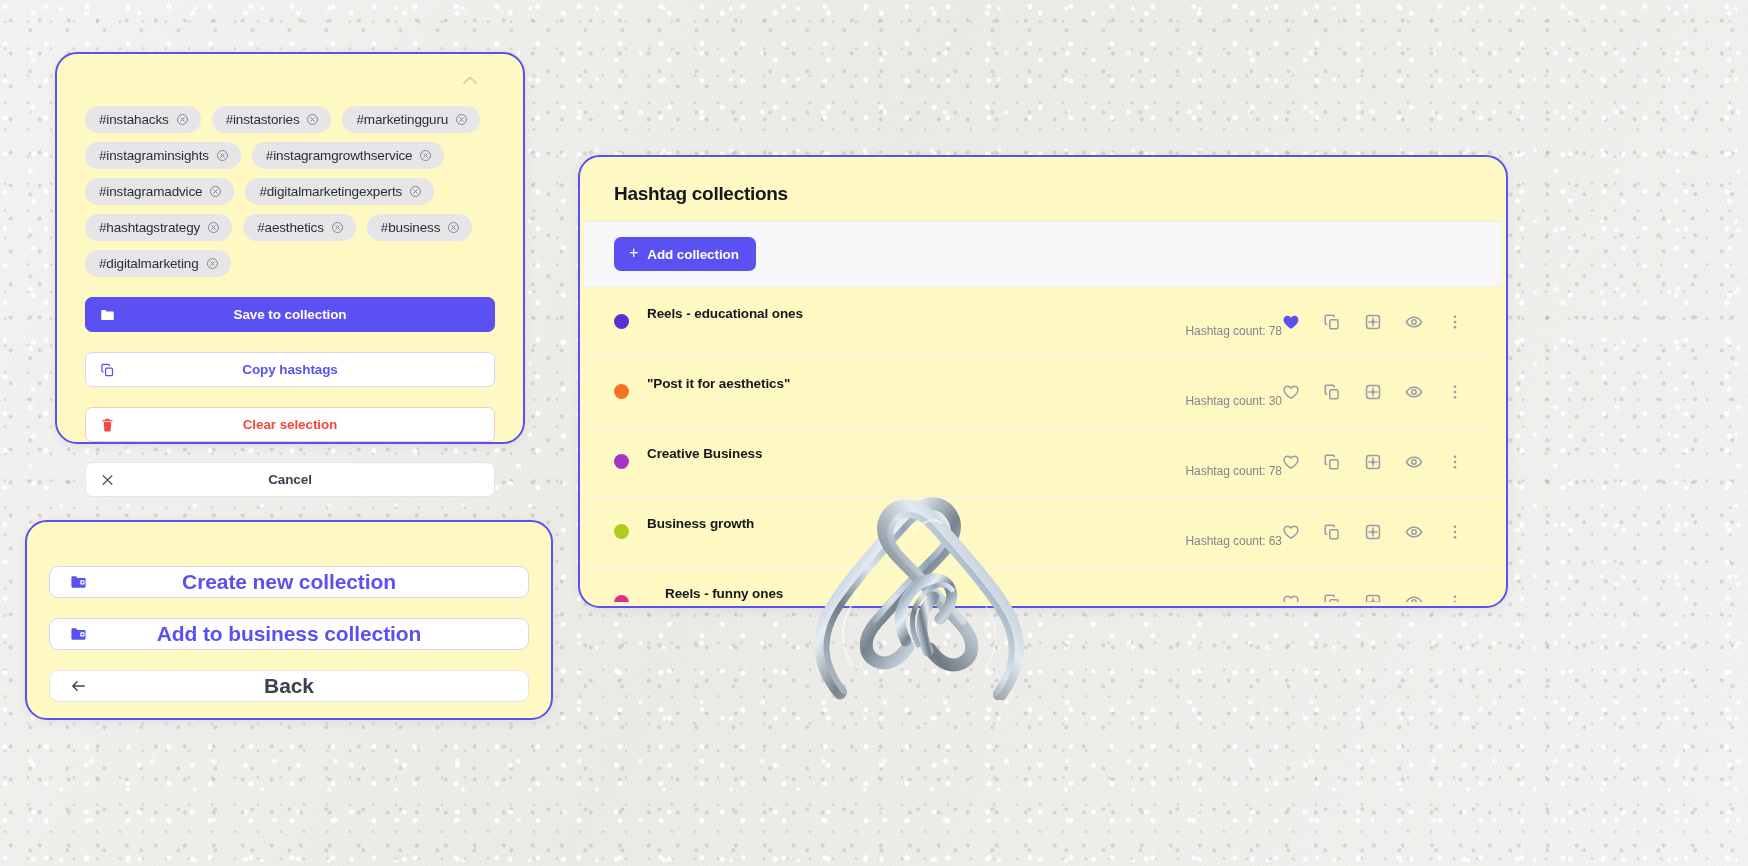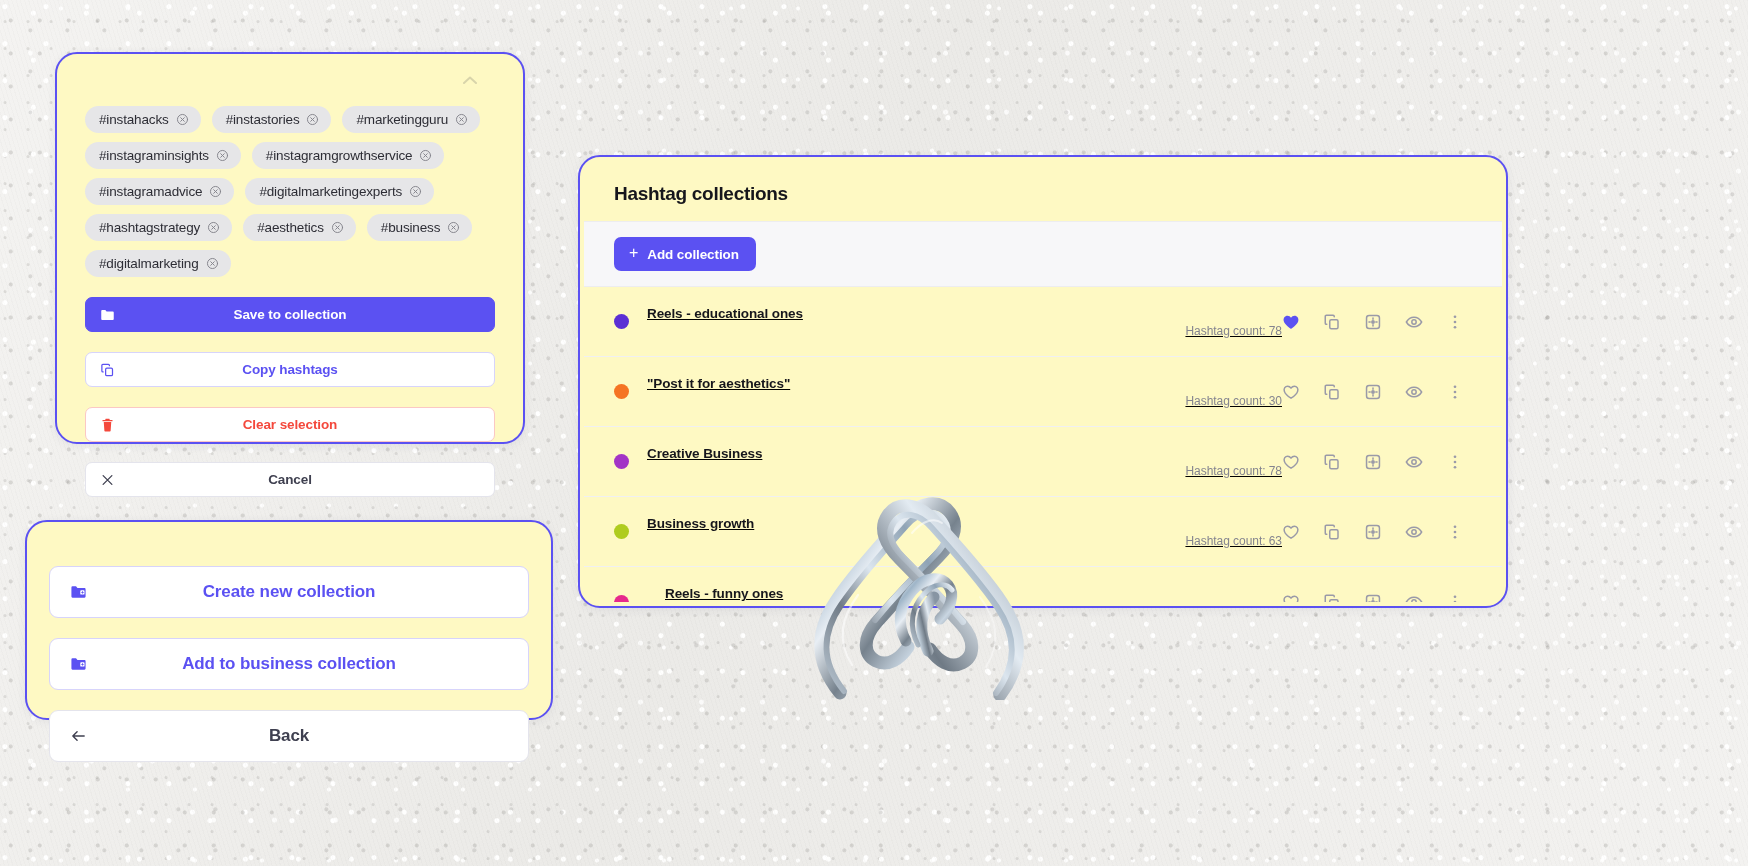--- a/index.html
+++ b/index.html
@@ -151,23 +151,23 @@
 
   
   #collection-choice-panel {
     left: 25px;
     top: 520px;
     width: 528px;
     height: 200px;
     padding: 24px 22px 24px;
   }
   #collection-choice-panel .action-btn {
-    height: 52px;
+    height: 32px;
     border-radius: 9px;
-    font-size: 17px;
+    font-size: 21px;
     margin-bottom: 5px;
   }
   #collection-choice-panel .action-btn .ico { left: 20px; width: 17px; height: 17px; }
 
   
   #collections-panel {
     left: 578px;
     top: 155px;
     width: 930px;
     height: 453px;
@@ -233,21 +233,21 @@
   }
   .collection-row:last-child { border-bottom: none; gap: 18px; }
 
   .row-dot {
     width: 15px;
     height: 15px;
     border-radius: 50%;
     flex: none;
     margin-right: 18px;
   }
-  .row-text { flex: 1 1 auto; min-width: 0; text-decoration: underline; }
+  .row-text { flex: 1 1 auto; min-width: 0; }
   .row-name {
     font-size: 13.5px;
     font-weight: 600;
     color: #16161c;
     letter-spacing: -.1px;
     margin-bottom: 3px;
   }
   .row-count {
     font-size: 12px;
     color: #84848f;

